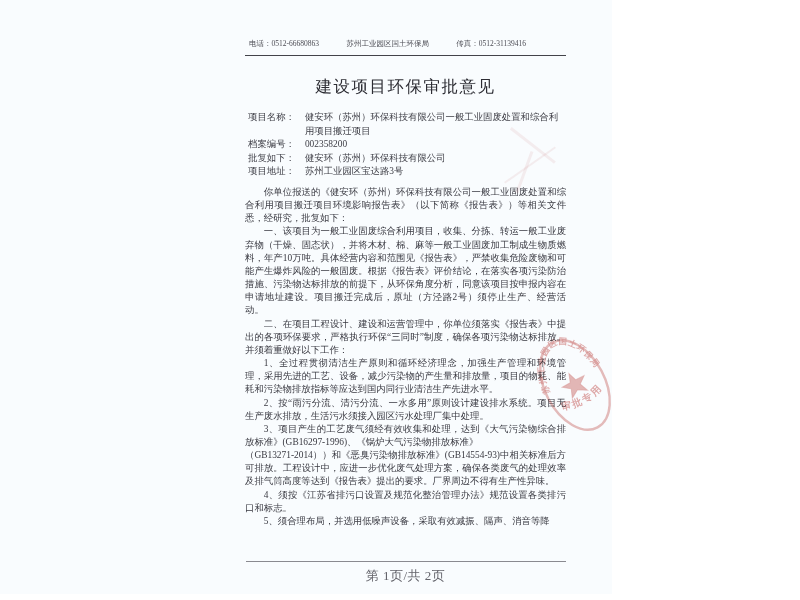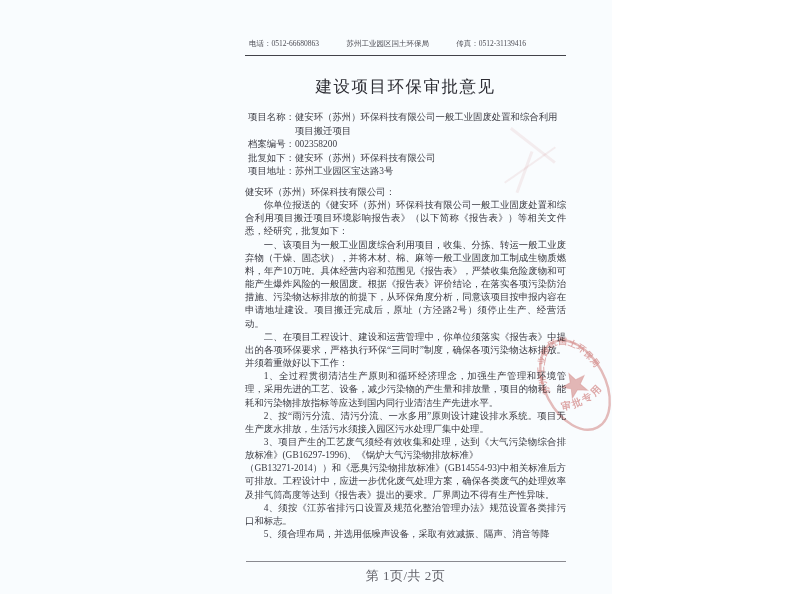--- a/index.html
+++ b/index.html
@@ -34,21 +34,21 @@
   .title{
     position:absolute;top:60px;left:0;right:0;
     text-align:center;font-size:16.5px;font-weight:normal;
     letter-spacing:1.5px;color:#2c2c33;
   }
   
   .meta{
     position:absolute;top:95px;left:3px;width:318px;
     font-size:9.4px;line-height:13.5px;color:#3c3c44;
   }
-  .meta-row{display:flex;}
+  .meta-row{display:flex;gap:10px;}
   .meta-label{white-space:nowrap;}
   .meta-value{width:268px;}
   
   .doc-body{
     position:absolute;top:170px;left:0;width:321px;
     font-size:9.4px;line-height:13.15px;
     text-align:justify;color:#393941;
   }
   .doc-body p{margin:0;text-indent:2em;white-space:pre-line;}
   .doc-body p.salutation{text-indent:0;}
@@ -110,21 +110,20 @@
       <span class="meta-label">批复如下：</span>
       <span class="meta-value">健安环（苏州）环保科技有限公司</span>
     </div>
     <div class="meta-row">
       <span class="meta-label">项目地址：</span>
       <span class="meta-value">苏州工业园区宝达路3号</span>
     </div>
   </div>
 
   <div class="doc-body">
-    <p class="salutation">健安环（苏州）环保科技有限公司：</p>
     <p>你单位报送的《健安环（苏州）环保科技有限公司一般工业固废处置和综合利用项目搬迁项目环境影响报告表》（以下简称《报告表》）等相关文件悉，经研究，批复如下：</p>
     <p>一、该项目为一般工业固废综合利用项目，收集、分拣、转运一般工业废弃物（干燥、固态状），并将木材、棉、麻等一般工业固废加工制成生物质燃料，年产10万吨。具体经营内容和范围见《报告表》，严禁收集危险废物和可能产生爆炸风险的一般固废。根据《报告表》评价结论，在落实各项污染防治措施、污染物达标排放的前提下，从环保角度分析，同意该项目按申报内容在申请地址建设。项目搬迁完成后，原址（方泾路2号）须停止生产、经营活动。</p>
     <p>二、在项目工程设计、建设和运营管理中，你单位须落实《报告表》中提出的各项环保要求，严格执行环保“三同时”制度，确保各项污染物达标排放。并须着重做好以下工作：</p>
     <p>1、全过程贯彻清洁生产原则和循环经济理念，加强生产管理和环境管理，采用先进的工艺、设备，减少污染物的产生量和排放量，项目的物耗、能耗和污染物排放指标等应达到国内同行业清洁生产先进水平。</p>
     <p>2、按“雨污分流、清污分流、一水多用”原则设计建设排水系统。项目无生产废水排放，生活污水须接入园区污水处理厂集中处理。</p>
     <p>3、项目产生的工艺废气须经有效收集和处理，达到《大气污染物综合排放标准》(GB16297-1996)、《锅炉大气污染物排放标准》
 （GB13271-2014））和《恶臭污染物排放标准》(GB14554-93)中相关标准后方可排放。工程设计中，应进一步优化废气处理方案，确保各类废气的处理效率及排气筒高度等达到《报告表》提出的要求。厂界周边不得有生产性异味。</p>
     <p>4、须按《江苏省排污口设置及规范化整治管理办法》规范设置各类排污口和标志。</p>
     <p>5、须合理布局，并选用低噪声设备，采取有效减振、隔声、消音等降</p>
   </div>

